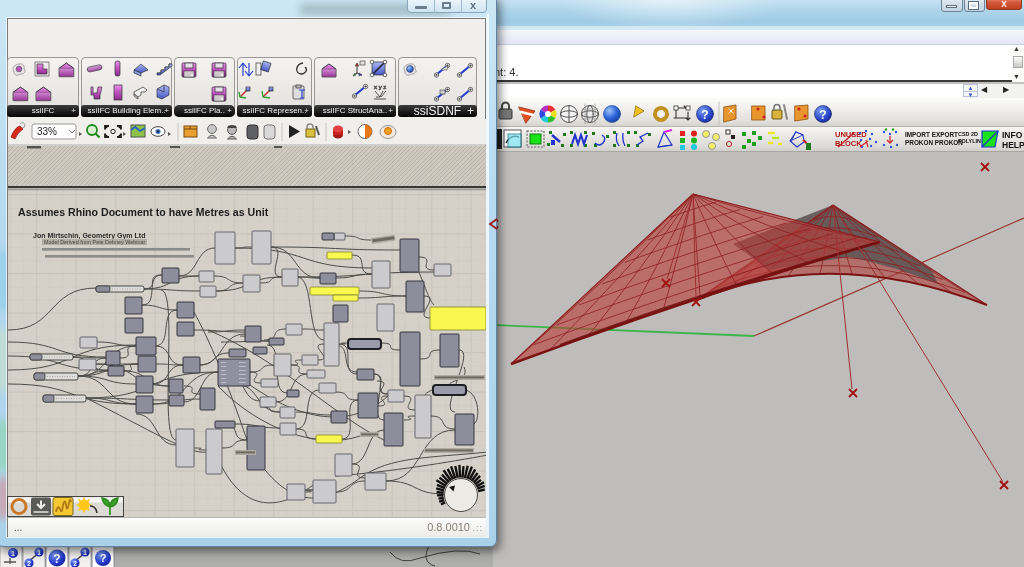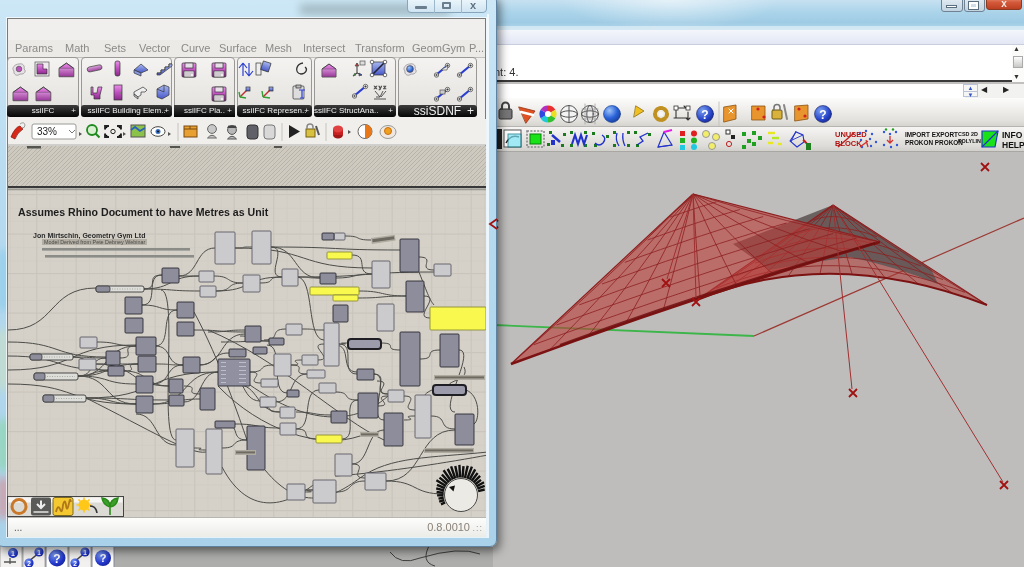--- a/index.html
+++ b/index.html
@@ -310,45 +310,32 @@
  <div class="abs" style="left:53px;top:0;width:1px;height:15px;background:#9db8ca"></div>
  <div class="abs" style="left:7px;top:8px;width:12px;height:3px;background:#6b7e8d;border-radius:1px"></div>
  <div class="abs" style="left:34px;top:4px;width:9px;height:7px;border:2px solid #6b7e8d;border-radius:1px"></div>
  <div class="abs" style="left:62px;top:3px;width:10px;height:9px;color:#5f7282;font-weight:bold;font-size:11px;line-height:9px">x</div>
 </div>
 
 <div class="abs" style="left:6px;top:17px;width:481px;height:521px;background:rgba(255,255,255,0.7)"></div>
 <div class="abs" style="left:7px;top:18px;width:479px;height:519px;background:#f0efed;border:1px solid #7a7a7a">
 
 
- <div style="position:absolute;left:0;top:21px;width:477px;height:18px;background:#eceae7;border-bottom:1px solid #c2c0bc;font-size:11px;color:#8a8a88">
-  <span style="position:absolute;left:7px;top:2px">Params</span>
-  <span style="position:absolute;left:57px;top:2px">Math</span>
-  <span style="position:absolute;left:96px;top:2px">Sets</span>
-  <span style="position:absolute;left:131px;top:2px">Vector</span>
-  <span style="position:absolute;left:173px;top:2px">Curve</span>
-  <span style="position:absolute;left:211px;top:2px">Surface</span>
-  <span style="position:absolute;left:257px;top:2px">Mesh</span>
-  <span style="position:absolute;left:295px;top:2px">Intersect</span>
-  <span style="position:absolute;left:347px;top:2px">Transform</span>
-  <span style="position:absolute;left:404px;top:2px">GeomGym</span>
-  <span style="position:absolute;left:461px;top:2px">P...</span>
- </div>
 </div>
 
 <div class="abs" style="left:7px;top:57px;width:72px;height:60px;background:linear-gradient(180deg,#f4f3f1,#e2e0dc);border:1px solid #9a9894;border-radius:4px"></div>
     <div class="abs" style="left:7px;top:105px;width:72px;height:12px;background:linear-gradient(180deg,#3c3c3c,#050505);border-radius:3px;color:#f0f0f0;font-size:8px;text-align:center;line-height:12px">ssiIFC<span style="position:absolute;right:3px;top:0">+</span></div>
 <div class="abs" style="left:81px;top:57px;width:91px;height:60px;background:linear-gradient(180deg,#f4f3f1,#e2e0dc);border:1px solid #9a9894;border-radius:4px"></div>
     <div class="abs" style="left:81px;top:105px;width:91px;height:12px;background:linear-gradient(180deg,#3c3c3c,#050505);border-radius:3px;color:#f0f0f0;font-size:8px;text-align:center;line-height:12px">ssiIFC Building Elem.. <span style="position:absolute;right:3px;top:0">+</span></div>
 <div class="abs" style="left:174px;top:57px;width:61px;height:60px;background:linear-gradient(180deg,#f4f3f1,#e2e0dc);border:1px solid #9a9894;border-radius:4px"></div>
-    <div class="abs" style="left:174px;top:105px;width:61px;height:12px;background:linear-gradient(180deg,#3c3c3c,#050505);border-radius:0;color:#f0f0f0;font-size:8px;text-align:center;line-height:12px">ssiIFC Pla.. <span style="position:absolute;right:3px;top:0">+</span></div>
+    <div class="abs" style="left:174px;top:105px;width:61px;height:12px;background:linear-gradient(180deg,#3c3c3c,#050505);border-radius:5px;color:#f0f0f0;font-size:8px;text-align:center;line-height:12px">ssiIFC Pla.. <span style="position:absolute;right:3px;top:0">+</span></div>
 <div class="abs" style="left:237px;top:57px;width:75px;height:60px;background:linear-gradient(180deg,#f4f3f1,#e2e0dc);border:1px solid #9a9894;border-radius:4px"></div>
     <div class="abs" style="left:237px;top:105px;width:75px;height:12px;background:linear-gradient(180deg,#3c3c3c,#050505);border-radius:3px;color:#f0f0f0;font-size:8px;text-align:center;line-height:12px">ssiIFC Represen.. <span style="position:absolute;right:3px;top:0">+</span></div>
 <div class="abs" style="left:314px;top:57px;width:82px;height:60px;background:linear-gradient(180deg,#f4f3f1,#e2e0dc);border:1px solid #9a9894;border-radius:4px"></div>
-    <div class="abs" style="left:314px;top:105px;width:82px;height:12px;background:linear-gradient(180deg,#3c3c3c,#050505);border-radius:3px;color:#f0f0f0;font-size:8px;line-height:12px">ssiIFC StructAna.. <span style="position:absolute;right:3px;top:0">+</span></div>
+    <div class="abs" style="left:314px;top:105px;width:82px;height:12px;background:linear-gradient(180deg,#3c3c3c,#050505);border-radius:3px;color:#f0f0f0;font-size:8px;text-align:center;line-height:12px">ssiIFC StructAna.. <span style="position:absolute;right:3px;top:0">+</span></div>
 <div class="abs" style="left:398px;top:57px;width:79px;height:60px;background:linear-gradient(180deg,#f4f3f1,#e2e0dc);border:1px solid #9a9894;border-radius:4px"></div>
     <div class="abs" style="left:398px;top:105px;width:79px;height:12px;background:linear-gradient(180deg,#3c3c3c,#050505);border-radius:3px;color:#f0f0f0;font-size:12px;text-align:center;line-height:12px">ssiSDNF<span style="position:absolute;right:3px;top:0">+</span></div>
 <svg class="abs" style="left:0;top:57px" width="493" height="60" xmlns="http://www.w3.org/2000/svg">
       <defs>
         <linearGradient id="pur" x1="0" y1="0" x2="0" y2="1">
           <stop offset="0" stop-color="#e890e8"></stop>
           <stop offset="0.5" stop-color="#c050c0"></stop>
           <stop offset="1" stop-color="#8a2a8a"></stop>
         </linearGradient>
         <linearGradient id="pur2" x1="0" y1="0" x2="0" y2="1">

